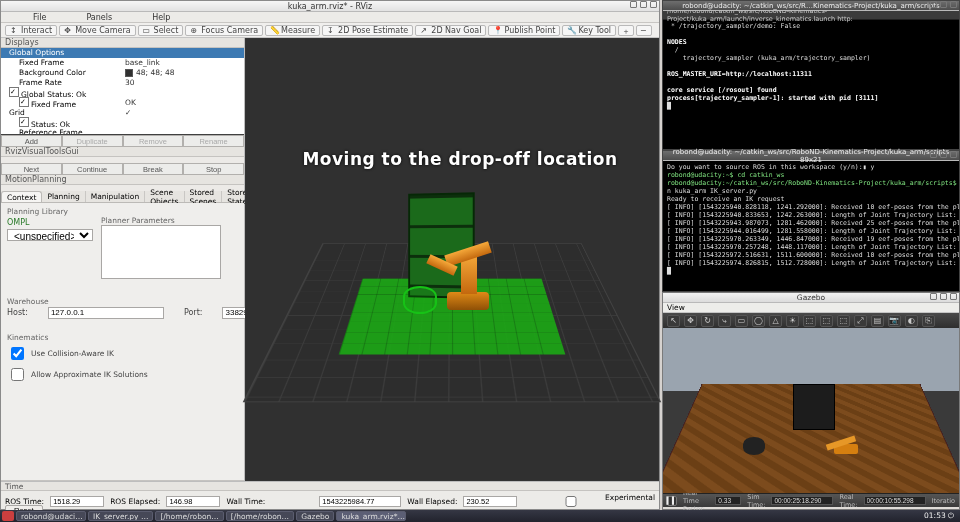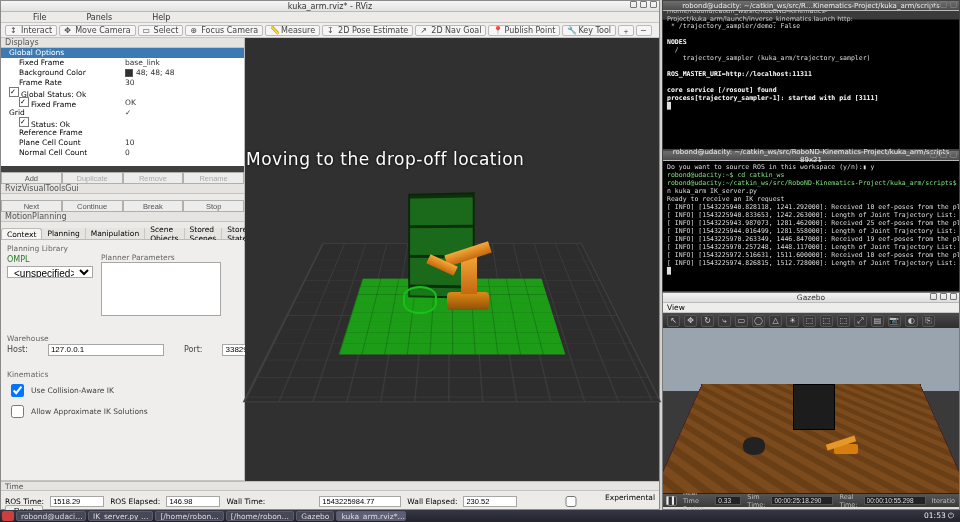--- a/index.html
+++ b/index.html
@@ -24,22 +24,22 @@
      padding:0 4px;height:11px;display:flex;align-items:center;gap:3px;}
   .toolbar .tb-btn.small{padding:0 3px;}
   .toolbar .ico{width:8px;height:8px;display:inline-block;}
 
   
   .main-row{display:flex;height:calc(100% - 37px - 28px);}
   .displays{width:244px;border-right:1px solid #bdbdbd;
      display:flex;flex-direction:column;min-height:0;}
   .panel-title{height:10px;background:#e6e4e0;border-bottom:1px solid #c5c3c0;
      padding-left:4px;font-size:8px;color:#555;display:flex;align-items:center;}
-  .prop-tree{flex:0 0 auto;height:124px;overflow:hidden;background:#fff;
-     border-bottom:6px solid #404040;font-size:7.5px;line-height:10px;}
+  .prop-tree{flex:0 0 auto;height:87px;overflow:hidden;background:#fff;
+     border-bottom:1px solid #404040;font-size:7.5px;line-height:10px;}
   .prop-tree .row{display:flex;align-items:center;height:10px;}
   .prop-tree .row.selected{background:#3d7ab3;color:#fff;}
   .prop-tree .k{flex:0 0 120px;padding-left:8px;white-space:nowrap;overflow:hidden;}
   .prop-tree .k.indent{padding-left:18px;}
   .prop-tree .v{flex:1;padding-left:4px;white-space:nowrap;overflow:hidden;color:#333;}
   .prop-tree .chk{width:10px;height:10px;background:#fff;border:1px solid #777;
      display:inline-block;margin-right:2px;position:relative;}
   .prop-tree .chk.on::after{content:"✓";font-size:7px;position:absolute;left:0;top:-1px;}
   .prop-tree .colorswatch{width:8px;height:8px;display:inline-block;
      border:1px solid #555;vertical-align:middle;margin-right:3px;}
@@ -98,23 +98,23 @@
   .robot .base{position:absolute;left:20px;bottom:0;width:42px;height:18px;
      background:linear-gradient(#e08a17,#8f5006);border-radius:4px;}
   .robot .col{position:absolute;left:34px;bottom:16px;width:16px;height:40px;
      background:linear-gradient(#f6a93a,#c3680e);}
   .robot .arm1{position:absolute;left:18px;bottom:50px;width:46px;height:12px;
      background:linear-gradient(#f6a93a,#c3680e);transform:rotate(-18deg);}
   .robot .arm2{position:absolute;left:0;bottom:40px;width:30px;height:10px;
      background:linear-gradient(#f6a93a,#c3680e);transform:rotate(25deg);}
   .bin{position:absolute;left:38%;top:56%;width:34px;height:28px;
      border:2px solid #16c216;border-radius:50%/38%;background:rgba(20,200,20,.15);}
-  .overlay-text{position:absolute;left:0;right:0;top:110px;
-     color:#fff;font-size:17px;letter-spacing:.5px;font-weight:400;
-     text-shadow:0 0 3px #000;}
+  .overlay-text{position:absolute;left:0;right:0;top:110px;text-align:center;
+     color:#fff;font-size:17px;letter-spacing:.5px;font-weight:700;
+     text-shadow:0 0 3px #000;padding-left:16px;}
 
   
   .bottom-strip{position:absolute;left:0;right:0;bottom:0;height:28px;
      border-top:1px solid #bdbdbd;background:#ecebe8;}
   .bottom-strip .panel-title{height:9px;font-size:7.5px;}
   .time-row{display:flex;align-items:center;gap:6px;padding:2px 4px;font-size:7.5px;}
   .time-row input{height:11px;font-size:7.5px;width:54px;border:1px solid #a9a7a5;
      background:#fff;padding:0 2px;}
   .time-row input.wide{width:82px;margin-left:48px;}
   .bottom2{display:flex;align-items:center;justify-content:space-between;

